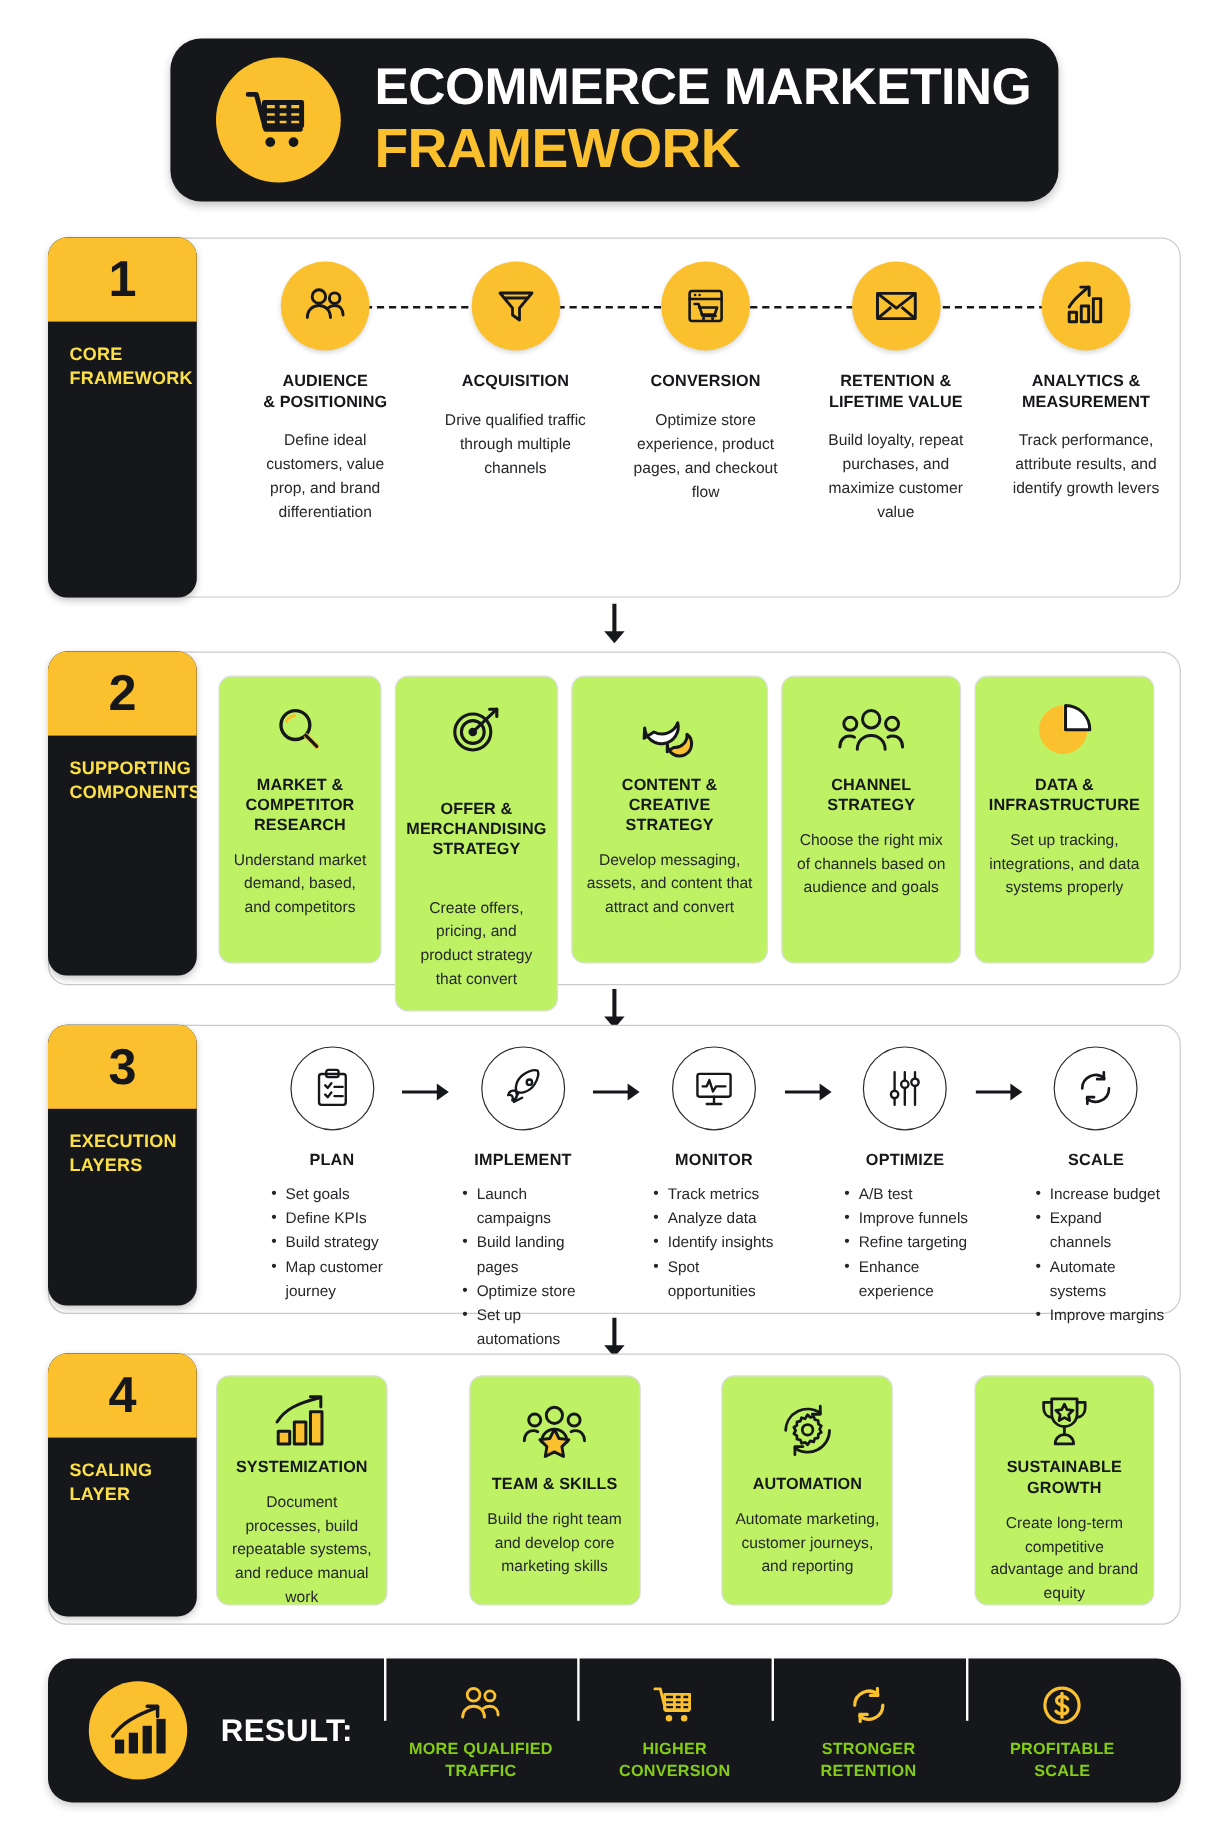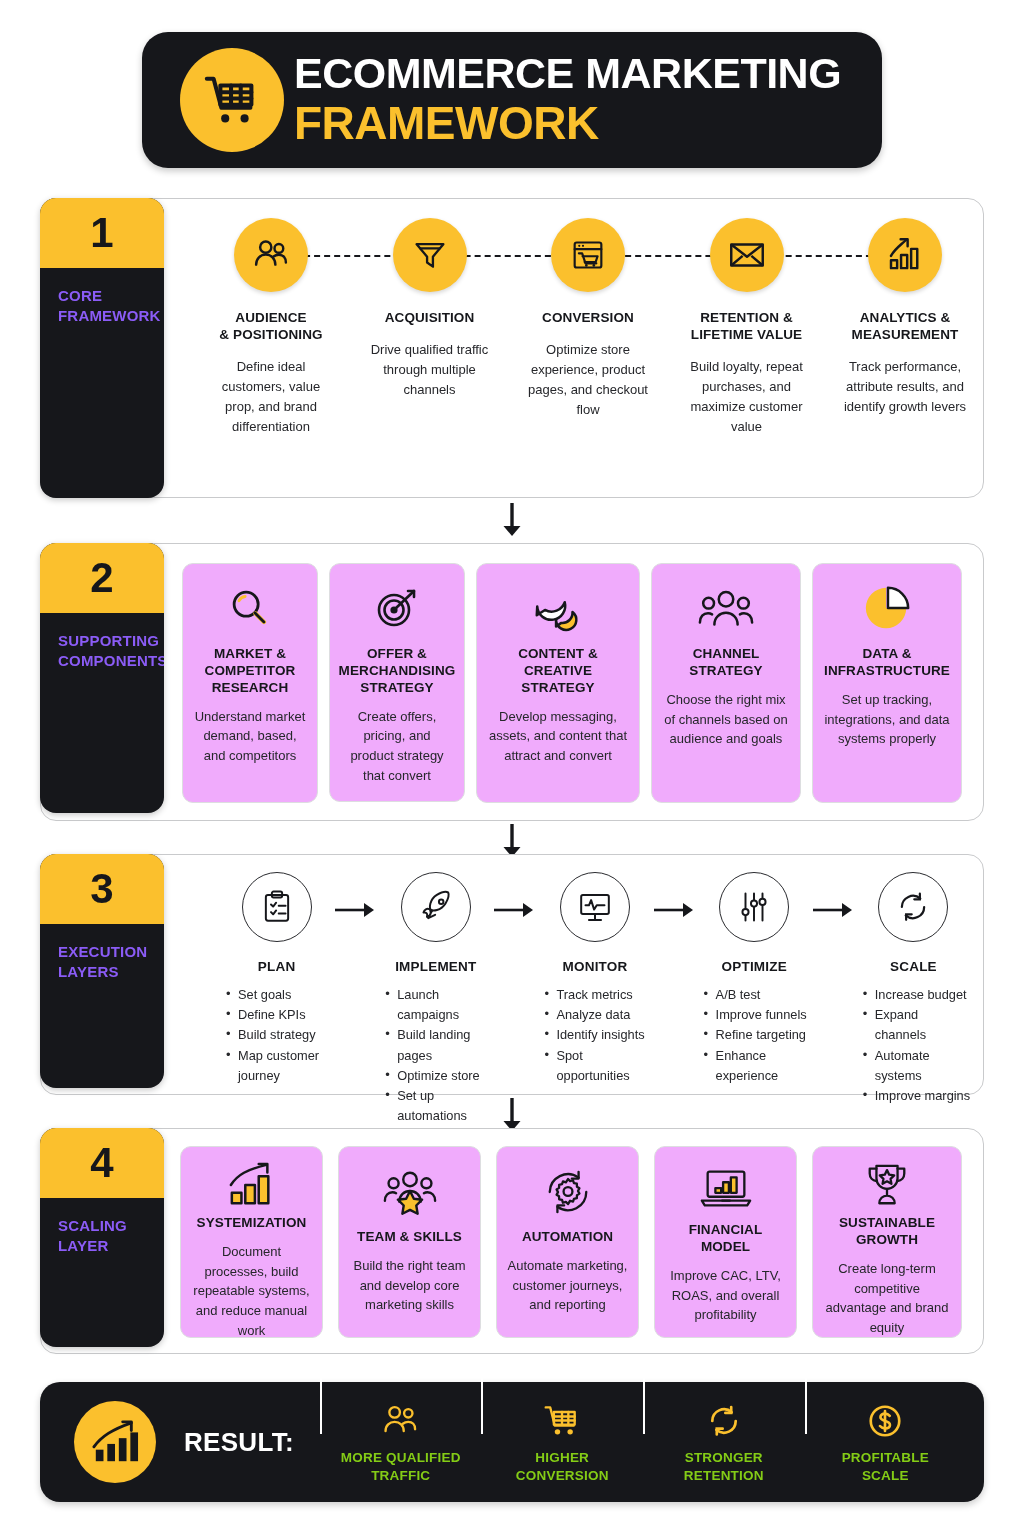--- a/index.html
+++ b/index.html
@@ -21,21 +21,21 @@
     display: flex; align-items: center;
     padding-left: 38px;
     box-shadow: 0 3px 7px rgba(0,0,0,0.22);
   }
   .header-badge {
     width: 104px; height: 104px; border-radius: 50%;
     background: #fbc02d;
     flex: 0 0 auto;
     display: flex; align-items: center; justify-content: center;
   }
-  .header-text { margin-left: 10px; }
+  .header-text { margin-left: 28px; }
   .header-line1 {
     font-size: 43px; font-weight: bold; color: #ffffff;
     letter-spacing: -0.5px; line-height: 1.0;
     white-space: nowrap;
   }
   .header-line2 {
     font-size: 46px; font-weight: bold; color: #fbc02d;
     letter-spacing: -0.5px; line-height: 1.05; margin-top: 4px;
   }
 
@@ -56,21 +56,21 @@
     box-shadow: 0 2px 6px rgba(0,0,0,0.22);
     z-index: 4;
   }
   .tag-num {
     height: 70px; background: #fbc02d;
     display: flex; align-items: center; justify-content: center;
     font-size: 42px; font-weight: bold; color: #16171b;
   }
   .tag-label {
     padding: 18px 0 0 18px;
-    color: #8b5cf6; font-size: 15px; font-weight: bold;
+    color: #fde047; font-size: 15px; font-weight: bold;
     line-height: 1.35; letter-spacing: 0.2px;
   }
 
   .flow-arrow {
     position: absolute; left: 50%; transform: translateX(-50%);
     width: 22px; height: 34px;
   }
 
   
   .s1-track {
@@ -96,21 +96,21 @@
     position: absolute; top: 43px; height: 0;
     border-top: 2.4px dashed #16171b; z-index: 1;
   }
 
   
   .card-track {
     position: absolute; display: flex; justify-content: space-between;
   }
   .card {
     border: 1.3px solid #dddee0; border-radius: 11px;
-    background: #f0abfc; text-align: center;
+    background: #bef264; text-align: center;
     padding: 14px 10px 12px;
     display: flex; flex-direction: column; align-items: center;
   }
   .card-icon { height: 62px; display: flex; align-items: center; justify-content: center; }
   .card-title {
     font-size: 13.5px; font-weight: bold; line-height: 1.25;
     margin-top: 6px; letter-spacing: 0.1px;
   }
   .card-desc { font-size: 13px; line-height: 1.52; margin-top: 10px; color: #26272b; }
 
@@ -317,21 +317,21 @@
           </svg>
         </div>
         <div class="card-title">
           <div>MARKET &amp;</div>
           <div>COMPETITOR</div>
           <div>RESEARCH</div>
         </div>
         <div class="card-desc">Understand market demand, based, and competitors</div>
       </div>
 
-      <div class="card" style="width:136px; height:239px;">
+      <div class="card" style="width:136px; height:280px;gap:20px;">
         <div class="card-icon">
           <svg width="52" height="52" viewBox="0 0 52 52" fill="none" stroke="#16171b" stroke-width="2.6" stroke-linecap="round" stroke-linejoin="round">
             <circle cx="23" cy="27" r="15"></circle>
               <circle cx="23" cy="27" r="9.5"></circle>
             <circle cx="23" cy="27" r="3.6" fill="#16171b" stroke="none"></circle>
             <path d="M24 26L43 8"></path>
               <path d="M37 8h6v6"></path>
           </svg>
         </div>
         <div class="card-title">
@@ -587,36 +587,20 @@
             <path d="M27 12.5l2.2 2.2 3-.9 1 2.9 3 .7.1 3.1 2.6 1.6-1.5 2.8 1.5 2.8-2.6 1.6-.1 3.1-3 .7-1 2.9-3-.9L27 38.5l-2.2-2.2-3 .9-1-2.9-3-.7-.1-3.1-2.6-1.6 1.5-2.8-1.5-2.8 2.6-1.6.1-3.1 3-.7 1-2.9 3 .9z"></path>
             <circle cx="27" cy="25.5" r="4.6"></circle>
           </svg>
         </div>
         <div class="card-title">
           <div>AUTOMATION</div>
         </div>
         <div class="card-desc">Automate marketing, customer journeys, and reporting</div>
       </div>
 
-      <div class="card" style="width:143px; height:192px;">
-        <div class="card-icon">
-          <svg width="56" height="46" viewBox="0 0 58 46" fill="none" stroke="#16171b" stroke-width="2.4" stroke-linecap="round" stroke-linejoin="round">
-            <rect x="10" y="5" width="38" height="26" rx="2"></rect>
-            <rect x="18" y="22" width="6" height="5" fill="#fbc02d"></rect>
-            <rect x="26" y="16" width="6" height="11" fill="#fbc02d"></rect>
-            <rect x="34" y="11" width="6" height="16" fill="#fbc02d"></rect>
-            <path d="M4 35h50l-3 5H7z"></path>
-            <path d="M25 35h8"></path>
-          </svg>
-        </div>
-        <div class="card-title">
-          <div>FINANCIAL MODEL</div>
-        </div>
-        <div class="card-desc">Improve CAC, LTV, ROAS, and overall profitability</div>
-      </div>
 
       <div class="card" style="width:150px; height:192px;">
         <div class="card-icon">
           <svg width="48" height="48" viewBox="0 0 50 50" fill="none" stroke="#16171b" stroke-width="2.4" stroke-linecap="round" stroke-linejoin="round">
             <path d="M14 5h22v13a11 11 0 01-22 0z"></path>
             <path d="M14 8H7v5c0 4.5 3 7.5 7 8M36 8h7v5c0 4.5-3 7.5-7 8"></path>
             <path d="M25 29v7M17 44c0-4.5 3.5-8 8-8s8 3.5 8 8z"></path>
             <path d="M25 9.5l2.3 4.7 5.2.7-3.8 3.7.9 5.1-4.6-2.5-4.6 2.5.9-5.1-3.8-3.7 5.2-.7z"></path>
           </svg>
         </div>

